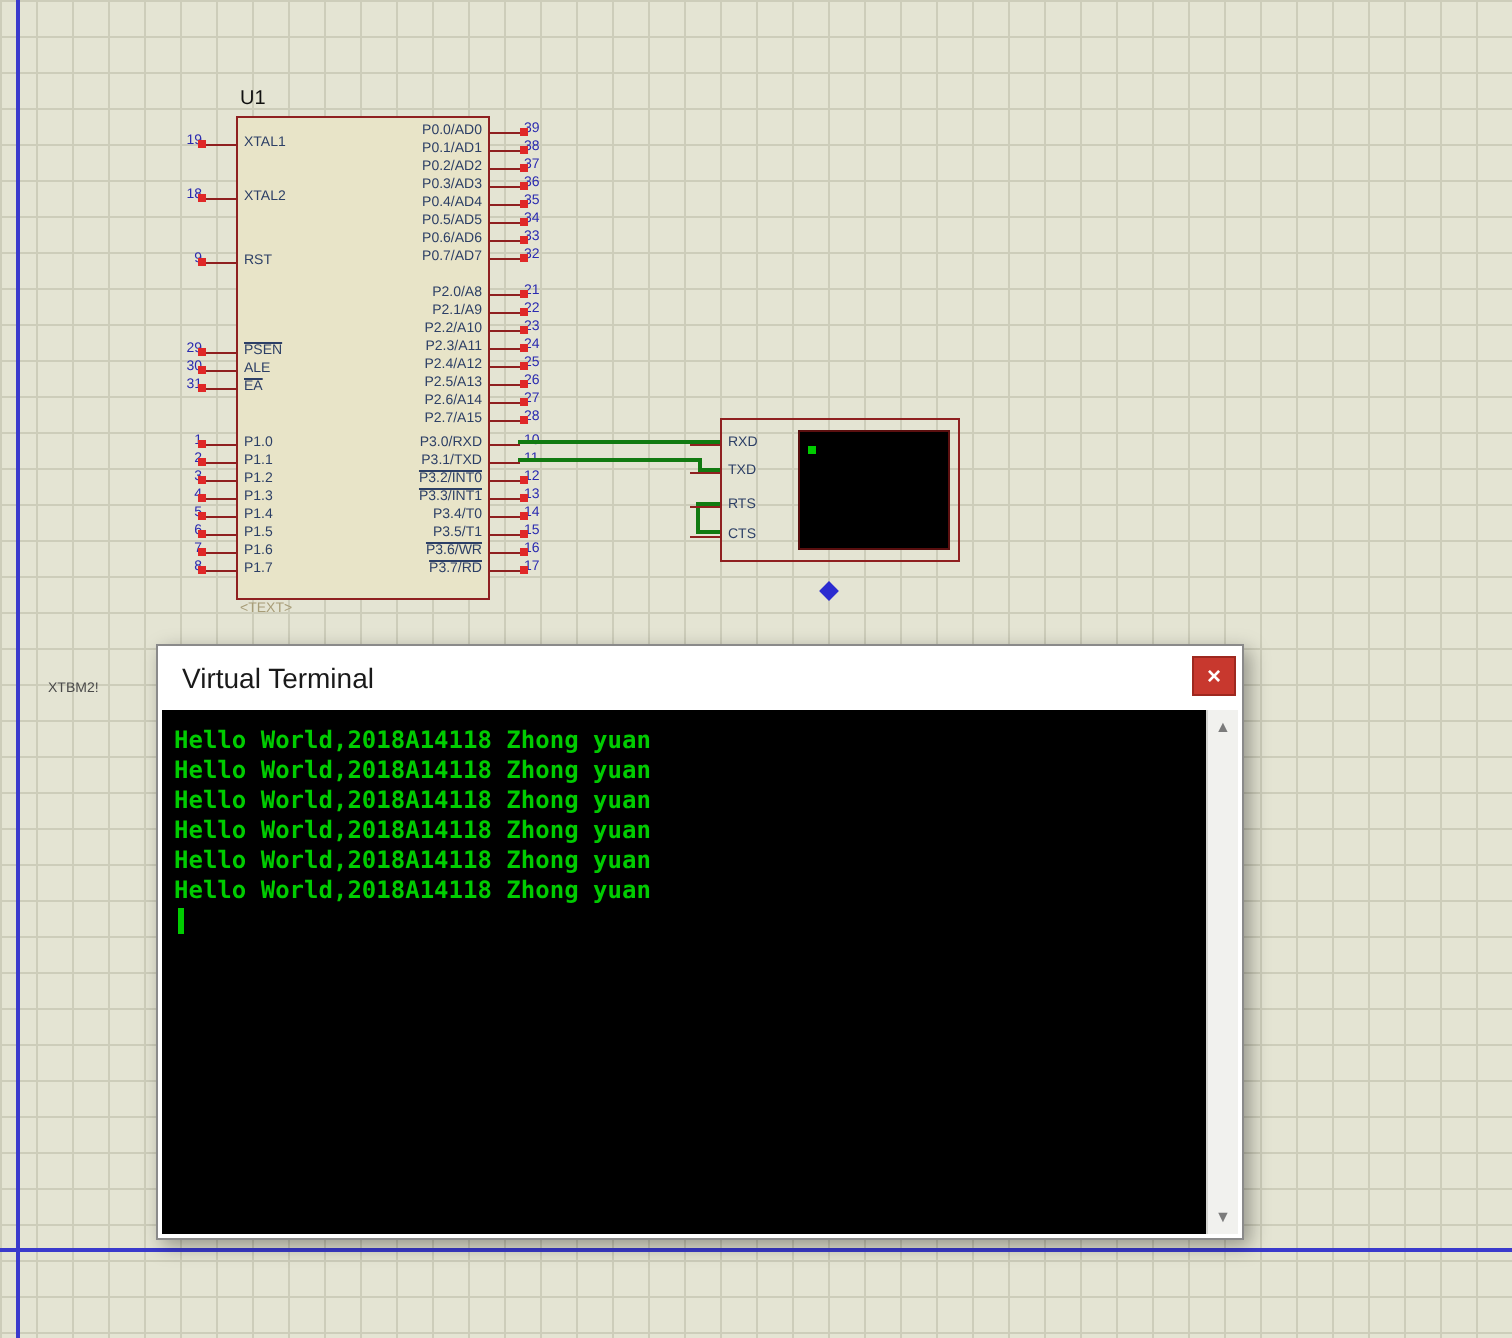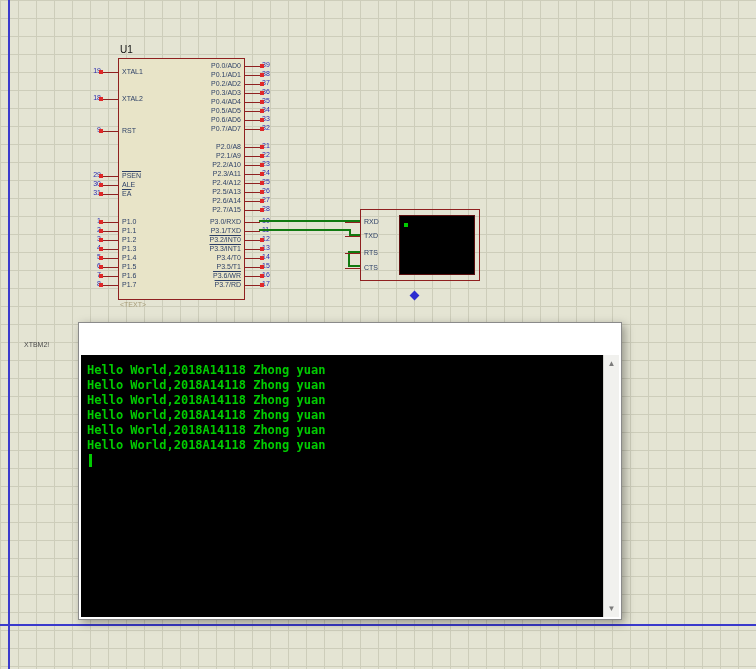--- a/index.html
+++ b/index.html
@@ -269,20 +269,24 @@
       <span class="pin-stub left" style="top: 43px;"></span>
       <span class="pin-name left" style="top: 39px;">RTS</span>
       <span class="pin-num left" style="top: 53px;"></span>
       <span class="pin-stub left" style="top: 58px;"></span>
       <span class="pin-name left" style="top: 54px;">CTS</span>
     </div>
 
   <div class="origin"></div>
 
   <div class="vtw">
+    <div class="vtw-title">
+      <span class="vtw-title-text">Virtual Terminal</span>
+      <span class="vtw-close">×</span>
+    </div>
     <div class="vtw-screen">
       <div class="term-lines">
           <div class="term-line">Hello World,2018A14118 Zhong yuan</div>
           <div class="term-line">Hello World,2018A14118 Zhong yuan</div>
           <div class="term-line">Hello World,2018A14118 Zhong yuan</div>
           <div class="term-line">Hello World,2018A14118 Zhong yuan</div>
           <div class="term-line">Hello World,2018A14118 Zhong yuan</div>
           <div class="term-line">Hello World,2018A14118 Zhong yuan</div>
         </div>
       <div class="term-cursor"></div>

